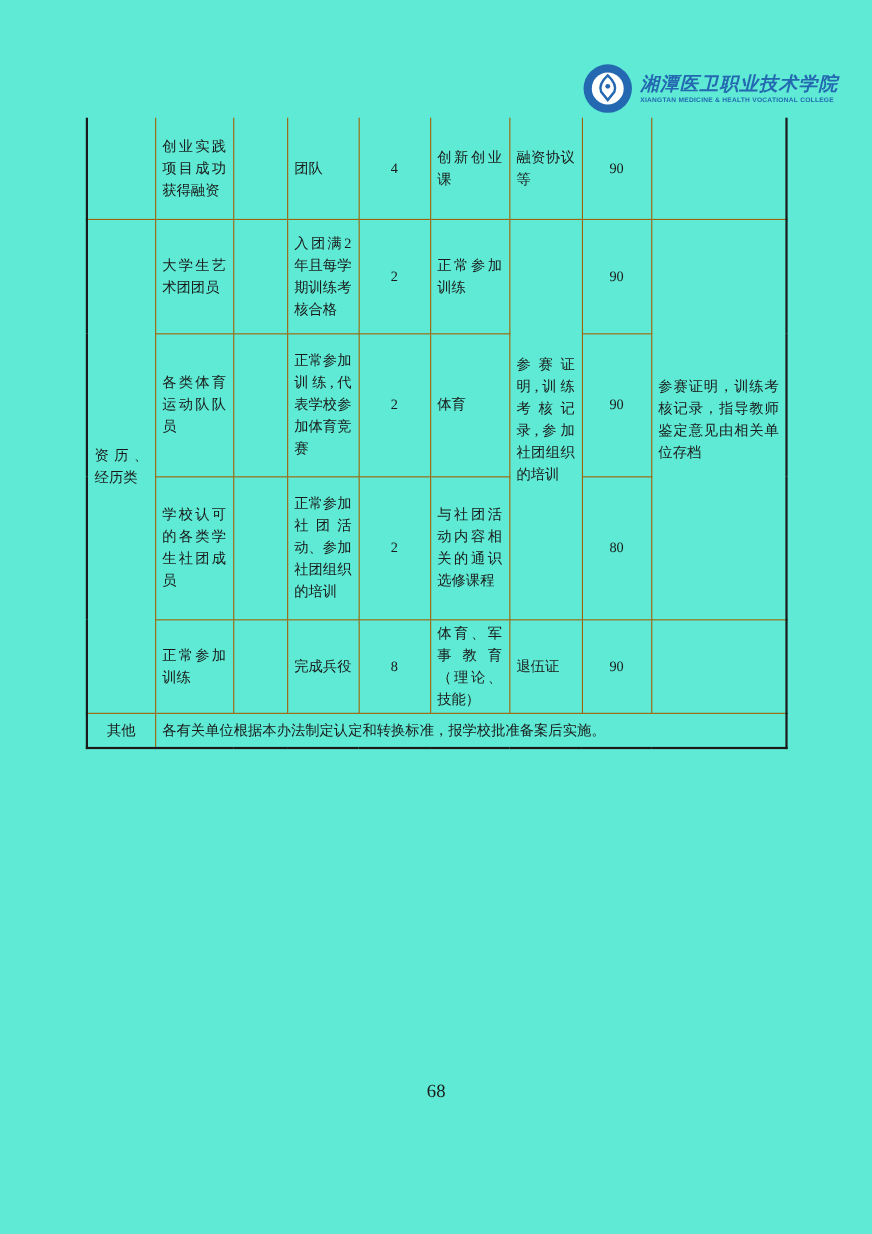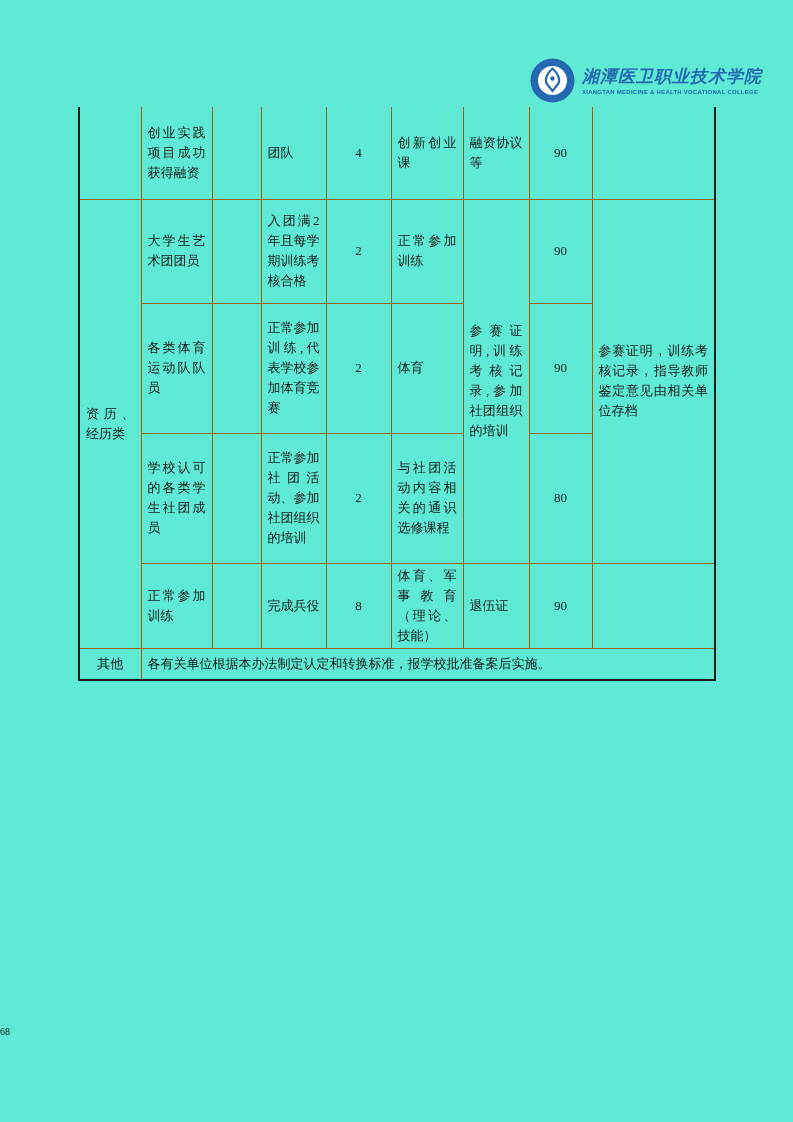--- a/index.html
+++ b/index.html
@@ -60,22 +60,22 @@
   .cell-course { padding:2px 3px; }
   .cell-proof  { padding:2px 6px; }
   .cell-remark { padding:2px 6px; }
   .cell-cat    { padding:2px 7px; text-align:justify; }
   .num  { text-align:center; padding:2px 1px; }
   .other-label   { text-align:center; }
   .other-content { text-align:left; padding:2px 8px; white-space:nowrap; }
 
   
   .page-num {
-    position:absolute; top:1026px; left:0; width:100%;
-    font-size:10px; color:#1a1a1a;
+    position:absolute; top:982px; left:0; width:100%;
+    text-align:center; font-size:17px; color:#1a1a1a;
   }
 </style>
 </head>
 <body>
 
 <div class="page">
 
   <div class="logo">
     <svg class="emblem" viewBox="0 0 45 45">
       <circle cx="22.5" cy="22.5" r="22" fill="#2368b0"></circle>

